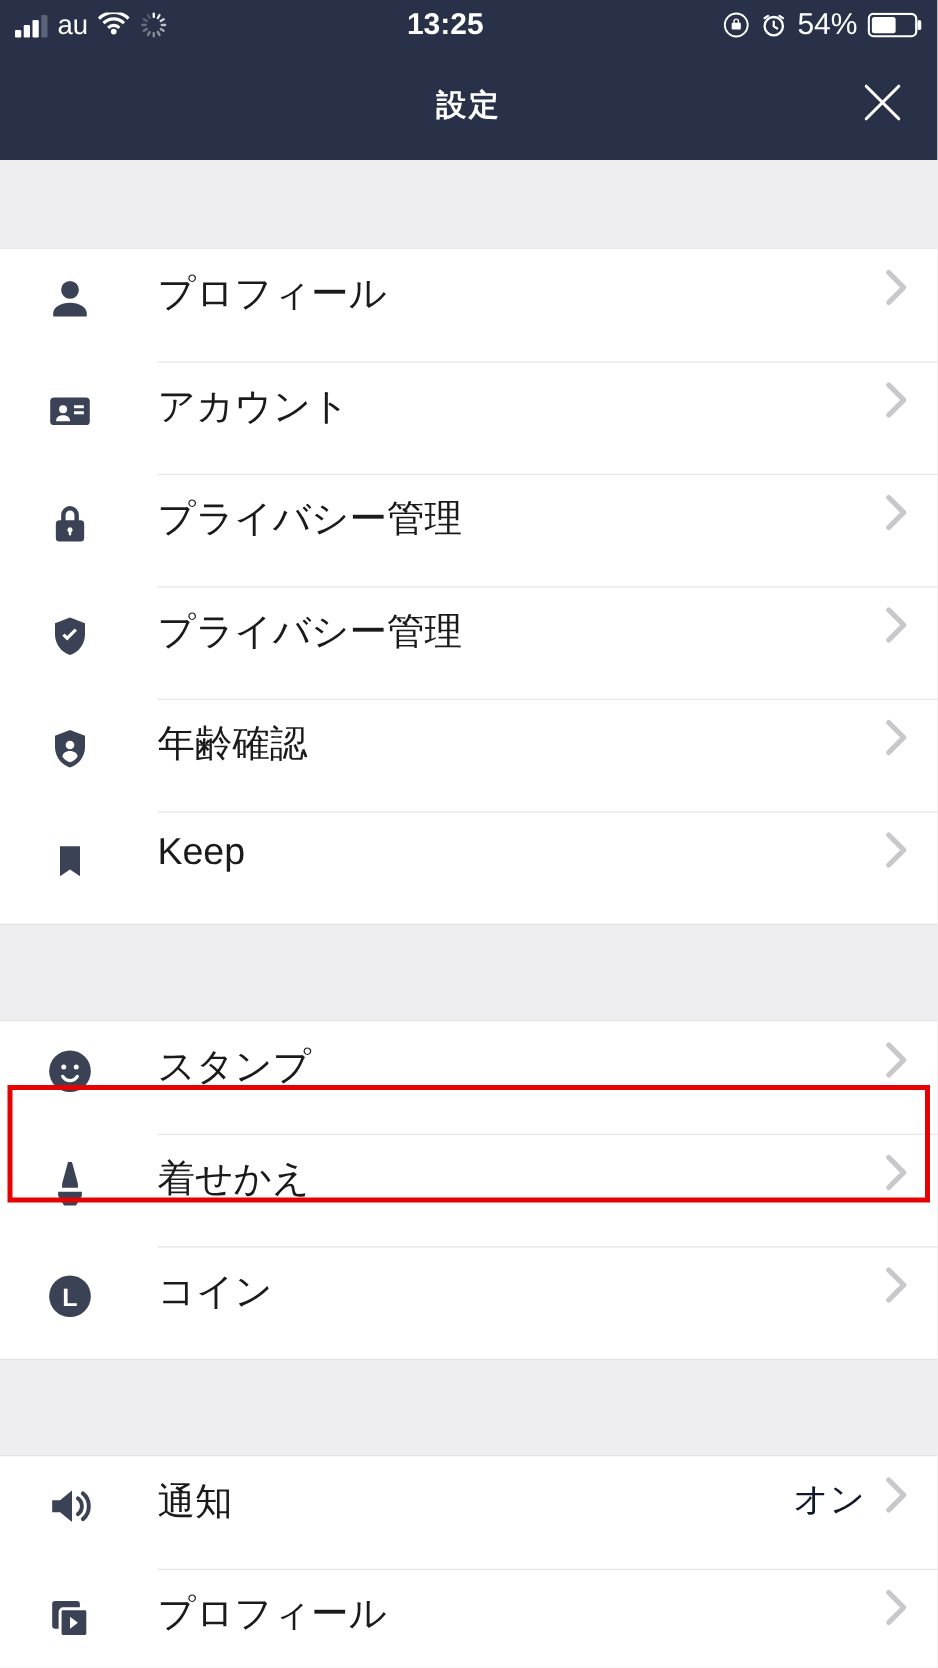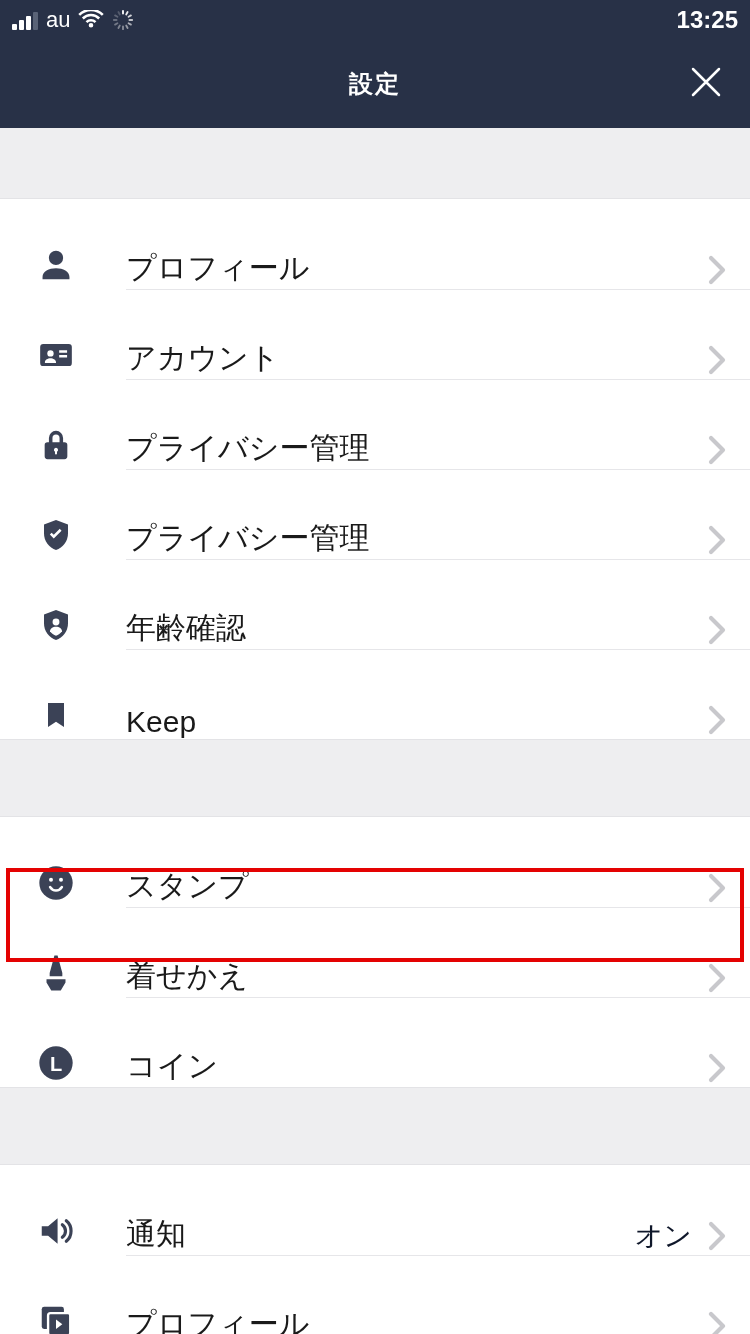--- a/index.html
+++ b/index.html
@@ -52,23 +52,23 @@
 }
 .spacer { height: 70px; background: #eeeef0; }
 .spacer-sm { height: 76px; background: #eeeef0; }
 .group {
   background: #fff;
   border-top: 1px solid #e3e3e6;
   border-bottom: 1px solid #e3e3e6;
 }
 .row {
   display: flex;
-  align-items: flex-end;
+  align-items: flex-start;
   height: 90px;
-  padding: 2px 24px 0 32px;
+  padding: 16px 24px 0 32px;
   position: relative;
 }
 .row + .row::before {
   content: "";
   position: absolute;
   left: 126px; right: 0; top: 0;
   height: 1px;
   background: #e6e6e9;
 }
 .row-icon {
@@ -129,20 +129,42 @@
             <rect x="11" y="1" width="2" height="5" rx="1" transform="rotate(210 12 12)" opacity=".4"></rect>
             <rect x="11" y="1" width="2" height="5" rx="1" transform="rotate(240 12 12)" opacity=".35"></rect>
             <rect x="11" y="1" width="2" height="5" rx="1" transform="rotate(270 12 12)" opacity=".3"></rect>
             <rect x="11" y="1" width="2" height="5" rx="1" transform="rotate(300 12 12)" opacity=".25"></rect>
             <rect x="11" y="1" width="2" height="5" rx="1" transform="rotate(330 12 12)" opacity=".2"></rect>
           </g>
         </svg>
     </span>
   </div>
   <div class="status-center">13:25</div>
+  <div class="status-right">
+    <span class="lock-orient-icon">
+      <svg width="22" height="22" viewBox="0 0 24 24">
+          <circle cx="12" cy="12" r="10" fill="none" stroke="#fff" stroke-width="1.6"></circle>
+          <path fill="#fff" d="M9.5 10V8.8a2.5 2.5 0 0 1 5 0V10h.6c.5 0 .9.4.9.9v4.2c0 .5-.4.9-.9.9H8.9a.9.9 0 0 1-.9-.9v-4.2c0-.5.4-.9.9-.9h.6zm1.2 0h2.6V8.8a1.3 1.3 0 0 0-2.6 0V10z"></path>
+        </svg>
+    </span>
+    <span class="alarm-icon">
+      <svg width="22" height="22" viewBox="0 0 24 24">
+          <circle cx="12" cy="13" r="8" fill="none" stroke="#fff" stroke-width="2"></circle>
+          <path stroke="#fff" stroke-width="2" stroke-linecap="round" d="M12 9v4l3 2M4 6l3-2M20 6l-3-2"></path>
+        </svg>
+    </span>
+    <span>54%</span>
+    <span class="battery">
+      <svg width="44" height="20" viewBox="0 0 44 20">
+          <rect x="1" y="1" width="38" height="18" rx="4" fill="none" stroke="#fff" stroke-width="1.8"></rect>
+          <rect x="3.5" y="3.5" width="19" height="13" rx="2" fill="#fff"></rect>
+          <rect x="40" y="6" width="3" height="8" rx="1.5" fill="#fff"></rect>
+        </svg>
+    </span>
+  </div>
 </div>
 
 <div class="nav-bar">
   <div class="nav-title">設定</div>
   <div class="nav-close">
     <span>
       <svg width="36" height="36" viewBox="0 0 36 36">
           <path stroke="#fff" stroke-width="2.5" stroke-linecap="round" d="M5 5l26 26M31 5L5 31"></path>
         </svg>
     </span>

